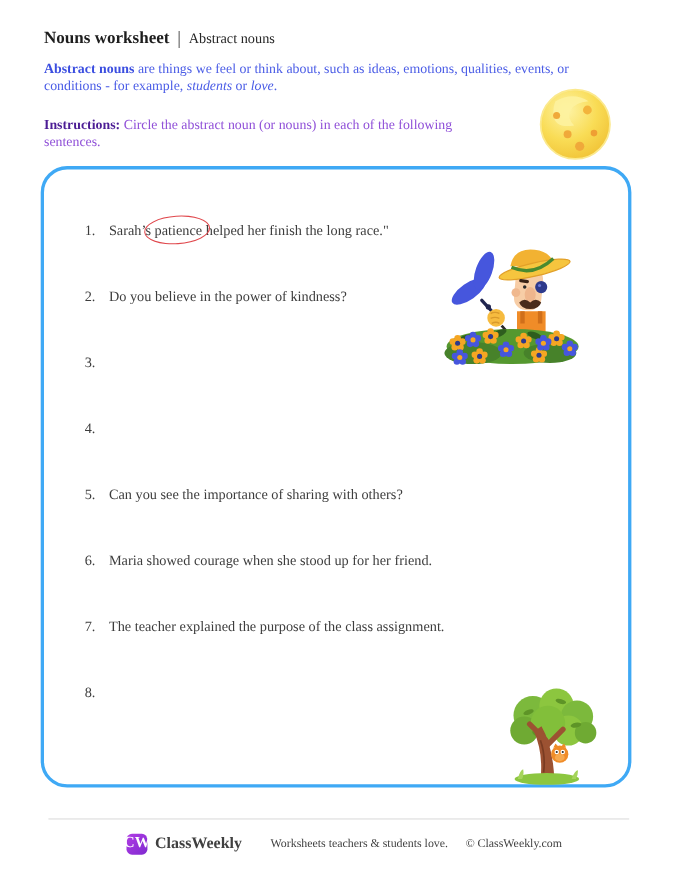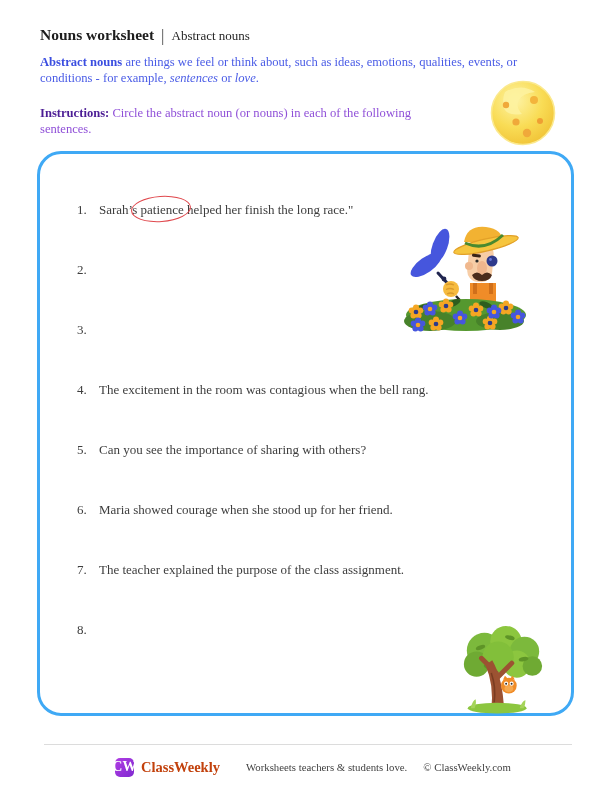--- a/index.html
+++ b/index.html
@@ -57,32 +57,32 @@
 
   
   .footer-divider { position: absolute; left: 44px; top: 744px; width: 528px; height: 1px; background: #dcdcdc; }
   .footer-content { position: absolute; left: 115px; top: 752px; height: 30px; display: flex; align-items: center; }
   .logo {
     width: 19px; height: 19px; border-radius: 5px;
     background: linear-gradient(135deg, #b13ce4, #7f2ad0);
     color: #ffffff; font-size: 14px; font-weight: 700;
     display: flex; align-items: center; justify-content: center; letter-spacing: .2px;
   }
-  .brand { margin-left: 7px; font-size: 14.5px; font-weight: 700; color: #c2410c; text-align: center; }
+  .brand { margin-left: 7px; font-size: 14.5px; font-weight: 700; color: #404040; text-align: center; }
   .tagline { margin-left: 26px; font-size: 10.8px; color: #3f3f3f; }
   .copyright { margin-left: 16px; font-size: 10.8px; color: #3f3f3f; text-align: center; }
 </style>
 </head>
 <body>
 
 <div class="page">
 
   <h1 class="page-title"><b>Nouns worksheet</b><span class="title-sep">|</span><span class="title-sub">Abstract nouns</span></h1>
 
-  <p class="intro"><b>Abstract nouns</b><span> are things we feel or think about, such as ideas, emotions, qualities, events, or conditions - for example, </span><em>sentences</em><span> or </span><em>love</em><span>.</span></p>
+  <p class="intro"><b>Abstract nouns</b><span> are things we feel or think about, such as ideas, emotions, qualities, events, or conditions - for example, </span><em>students</em><span> or </span><em>love</em><span>.</span></p>
 
   <p class="instructions"><b>Instructions:</b><span> Circle the abstract noun (or nouns) in each of the following sentences.</span></p>
 
   <svg class="moon" viewBox="0 0 68 68" aria-hidden="true">
     <defs>
       <radialGradient id="moonG" cx="38%" cy="30%" r="78%">
         <stop offset="0%" stop-color="#fdf3a5"></stop>
         <stop offset="55%" stop-color="#f9dc55"></stop>
         <stop offset="100%" stop-color="#f0c134"></stop>
       </radialGradient>
@@ -98,27 +98,27 @@
 
   <div class="content-box"></div>
 
   <div class="sentence-list">
       <div class="sentence-row">
     <span class="num">1.</span>
     <span class="txt"><span>Sarah’s </span><span class="circled">patience<i class="ring"></i></span><span> helped her finish the long race."</span></span>
   </div>
       <div class="sentence-row">
     <span class="num">2.</span>
+    <span class="txt"><span>Do you believe in the power of kindness?</span></span>
   </div>
       <div class="sentence-row">
     <span class="num">3.</span>
   </div>
       <div class="sentence-row">
     <span class="num">4.</span>
-    <span class="txt"><span>The excitement in the room was contagious when the bell rang.</span></span>
   </div>
       <div class="sentence-row">
     <span class="num">5.</span>
     <span class="txt"><span>Can you see the importance of sharing with others?</span></span>
   </div>
       <div class="sentence-row">
     <span class="num">6.</span>
     <span class="txt"><span>Maria showed courage when she stood up for her friend.</span></span>
   </div>
       <div class="sentence-row">

